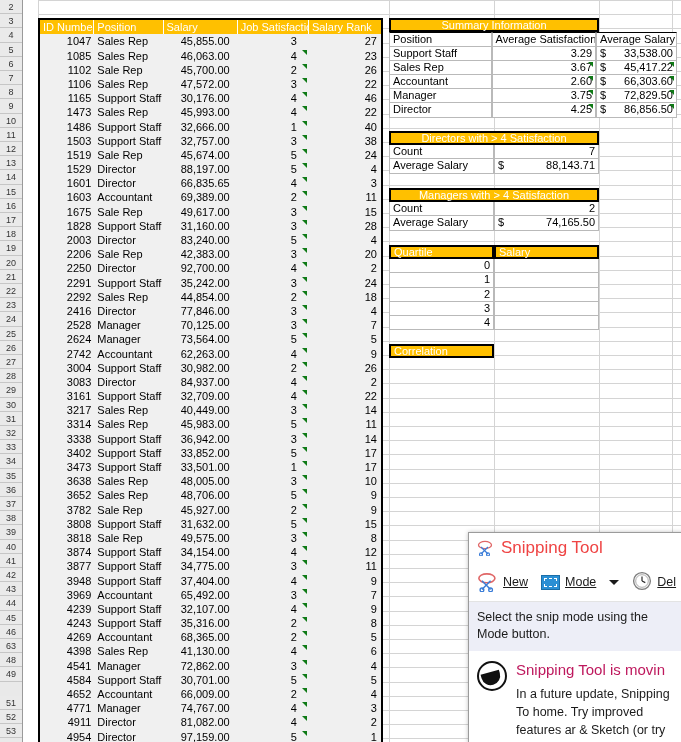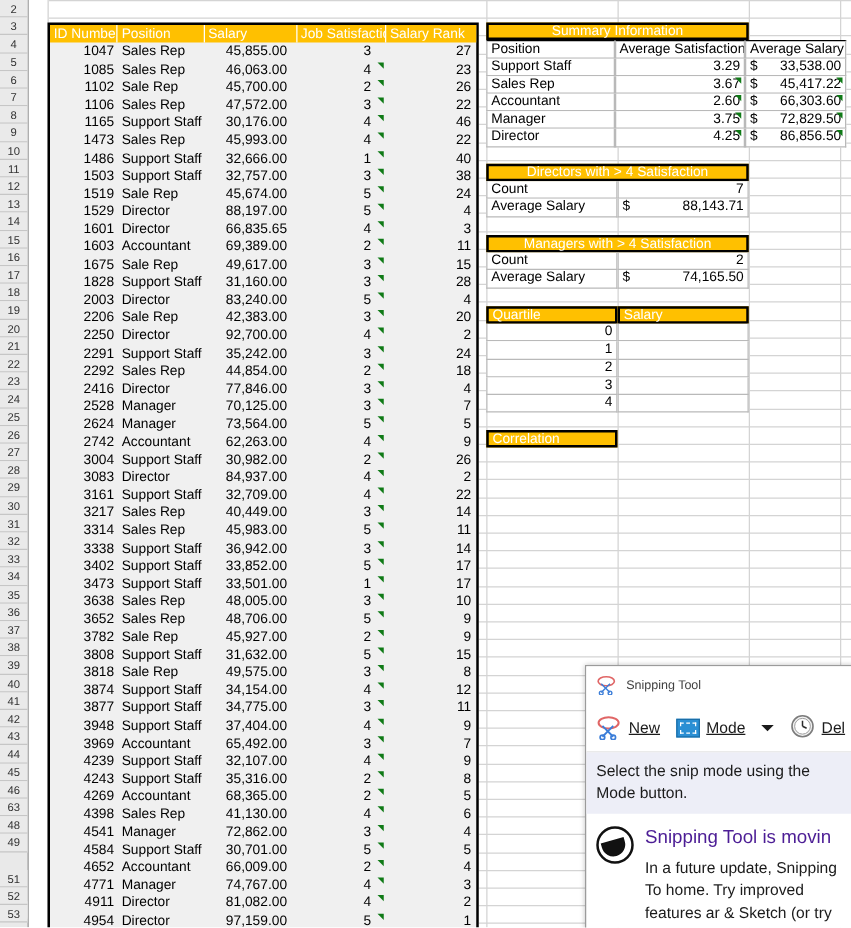--- a/index.html
+++ b/index.html
@@ -67,34 +67,34 @@
   .w-salr{width:82px;}
   .w-210{width:210px;}
   .w-105{width:105px;}
   .w-q{width:105px;}
 
   
   #snip{position:absolute;left:468px;top:532px;width:213px;height:210px;
         background:#ffffff;border:1px solid #9b9b9b;box-shadow:0 0 4px rgba(0,0,0,.25);
         overflow:hidden;font-family:"Liberation Sans", sans-serif;}
   #snip-title{height:30px;display:flex;align-items:center;padding-left:8px;gap:7px;background:#ffffff;}
-  #snip-title .t{font-size:10px;color:#404040;}
+  #snip-title .t{font-size:17px;color:#ef4444;}
   #snip-toolbar{height:38px;display:flex;align-items:center;gap:13px;padding-left:8px;background:#ffffff;
                 border-bottom:1px solid #e3e3e3;}
   .tb-item{display:flex;align-items:center;gap:5px;font-size:12.5px;color:#1b1b1b;cursor:default;}
   .tb-item u{text-decoration:underline;}
   .mode-chip{width:19px;height:15px;background:#2a8fd4;border:1px solid #1a6ea8;box-sizing:border-box;
              display:block;position:relative;}
   .mode-chip:after{content:"";position:absolute;left:2px;top:2px;right:2px;bottom:2px;
              border:1px dashed #ffffff;}
   .caret{width:0;height:0;border-left:5px solid transparent;border-right:5px solid transparent;
          border-top:5px solid #1b1b1b;}
   #snip-hint{background:#edeef7;padding:7px 8px 8px 8px;font-size:12.5px;color:#1b1b1b;line-height:1.35;}
   #snip-promo{padding:10px 8px 0 8px;display:flex;gap:9px;}
-  #snip-promo .ptext h3{margin:0;font-weight:normal;font-size:15px;color:#4c1d95;}
+  #snip-promo .ptext h3{margin:0;font-weight:normal;font-size:15px;color:#be185d;}
   #snip-promo .ptext p{margin:7px 0 0 0;font-size:12.5px;color:#1b1b1b;line-height:1.45;}
   .circ-icon{width:26px;height:26px;border-radius:50%;background:#ffffff;border:2.5px solid #111;
              flex:0 0 auto;position:relative;overflow:hidden;}
   .circ-icon:before{content:"";position:absolute;left:3px;top:9px;width:19px;height:13px;background:#111;
              border-radius:0 0 10px 10px;transform:rotate(-16deg);}
   svg.sciss{display:block;}
 </style>
 </head>
 <body>
 

